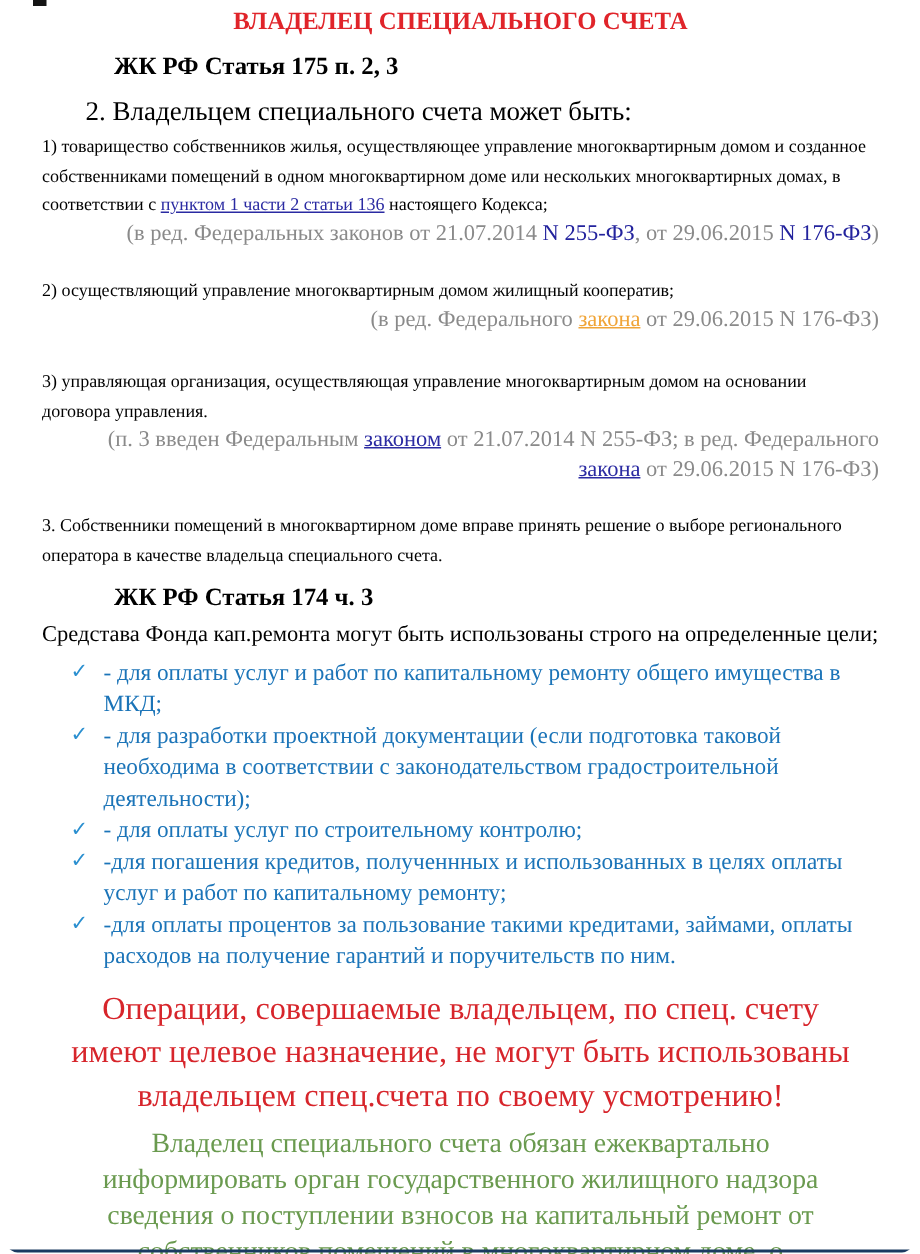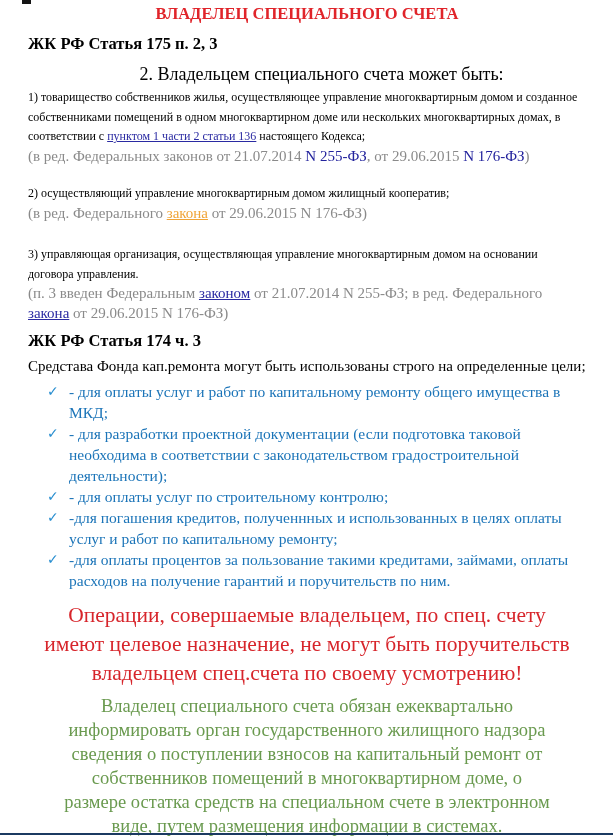--- a/index.html
+++ b/index.html
@@ -5,33 +5,34 @@
   html,body { margin:0; padding:0; background:#fff; }
   .page {
     position:relative;
     width:613px; height:836px;
     box-sizing:border-box;
     padding:4px 27px 0 28px;
     background:#fff;
     font-family:"Liberation Serif","DejaVu Serif",serif;
     color:#000;
     overflow:hidden;
+    border-radius:16px;
   }
   .stray { position:absolute; left:22px; top:0; width:9px; height:4px; background:#141414; }
   .title {
     text-align:center; font-weight:bold;
     font-size:16.5px; line-height:20px;
     color:#e0242a;
   }
-  .h-bold { font-weight:bold; font-size:16.5px; line-height:20px; margin-top:10px; }
-  .intro175 { font-size:18px; line-height:24px; margin-top:8px; text-indent:29px;text-align:center; }
+  .h-bold { font-weight:bold; font-size:16.5px; line-height:20px; margin-top:10px;margin-left:48px; }
+  .intro175 { font-size:18px; line-height:24px; margin-top:8px; text-indent:29px; }
   .body-p { font-size:12px; line-height:19.5px; margin-top:2px; }
   .body-p.gap-sm { margin-top:18px; }
   .body-p.gap-md { margin-top:22px; }
-  .note { color:#8a8a8a; font-size:15px; line-height:19.5px; margin-top:0; }
+  .note { color:#8a8a8a; font-size:15px; line-height:19.5px; margin-top:0;text-align:right; }
   .link-nav { color:#2a2aa2; text-decoration:underline; cursor:pointer; }
   .ref-nav { color:#23239d; }
   .link-org { color:#f0a437; text-decoration:underline; cursor:pointer; }
   .h174 { margin-top:8px; }
   .intro174 { font-size:15px; line-height:19.5px; margin-top:6px; }
   .checklist { margin-top:4px; }
   .check-item {
     display:flex; align-items:flex-start;
     padding-left:19px;
     color:#1b74b8;
@@ -78,20 +79,21 @@
   <div class="note"><span>(в ред. Федеральных законов от 21.07.2014 </span><span class="ref-nav">N 255-ФЗ</span><span>, от 29.06.2015 </span><span class="ref-nav">N 176-ФЗ</span><span>)</span></div>
 
   <div class="body-p gap-sm">2) осуществляющий управление многоквартирным домом жилищный кооператив;</div>
 
   <div class="note"><span>(в ред. Федерального </span><span class="link-org">закона</span><span> от 29.06.2015 N 176-ФЗ)</span></div>
 
   <div class="body-p gap-md">3) управляющая организация, осуществляющая управление многоквартирным домом на основании договора управления.</div>
 
   <div class="note"><span>(п. 3 введен Федеральным </span><span class="link-nav">законом</span><span> от 21.07.2014 N 255-ФЗ; в ред. Федерального </span><span class="link-nav">закона</span><span> от 29.06.2015 N 176-ФЗ)</span></div>
 
+  <div class="body-p gap-sm">3. Собственники помещений в многоквартирном доме вправе принять решение о выборе регионального оператора в качестве владельца специального счета.</div>
 
   <div class="h-bold h174">ЖК РФ Статья 174 ч. 3</div>
 
   <div class="intro174">Средстава Фонда кап.ремонта могут быть использованы строго на определенные цели;</div>
 
   <div class="checklist">
     <div class="check-item">
         <span class="check">✓</span>
         <span class="check-text">- для оплаты услуг и работ по капитальному ремонту общего имущества в МКД;</span>
       </div>
@@ -106,19 +108,19 @@
     <div class="check-item">
         <span class="check">✓</span>
         <span class="check-text">-для погашения кредитов, полученнных и использованных в целях оплаты услуг и работ по капитальному ремонту;</span>
       </div>
     <div class="check-item">
         <span class="check">✓</span>
         <span class="check-text">-для оплаты процентов за пользование такими кредитами, займами, оплаты расходов на получение гарантий и поручительств по ним.</span>
       </div>
   </div>
 
-  <div class="notice-red">Операции, совершаемые владельцем, по спец. счету имеют целевое назначение, не могут быть поручительств владельцем спец.счета по своему усмотрению!</div>
+  <div class="notice-red">Операции, совершаемые владельцем, по спец. счету имеют целевое назначение, не могут быть использованы владельцем спец.счета по своему усмотрению!</div>
 
   <div class="notice-green">Владелец специального счета обязан ежеквартально информировать орган государственного жилищного надзора сведения о поступлении взносов на капитальный ремонт от собственников помещений в многоквартирном доме, о размере остатка средств на специальном счете в электронном виде, путем размещения информации в системах.</div>
 
   <div class="bottom-line"></div>
 
 </div>
 
 </body></html>

